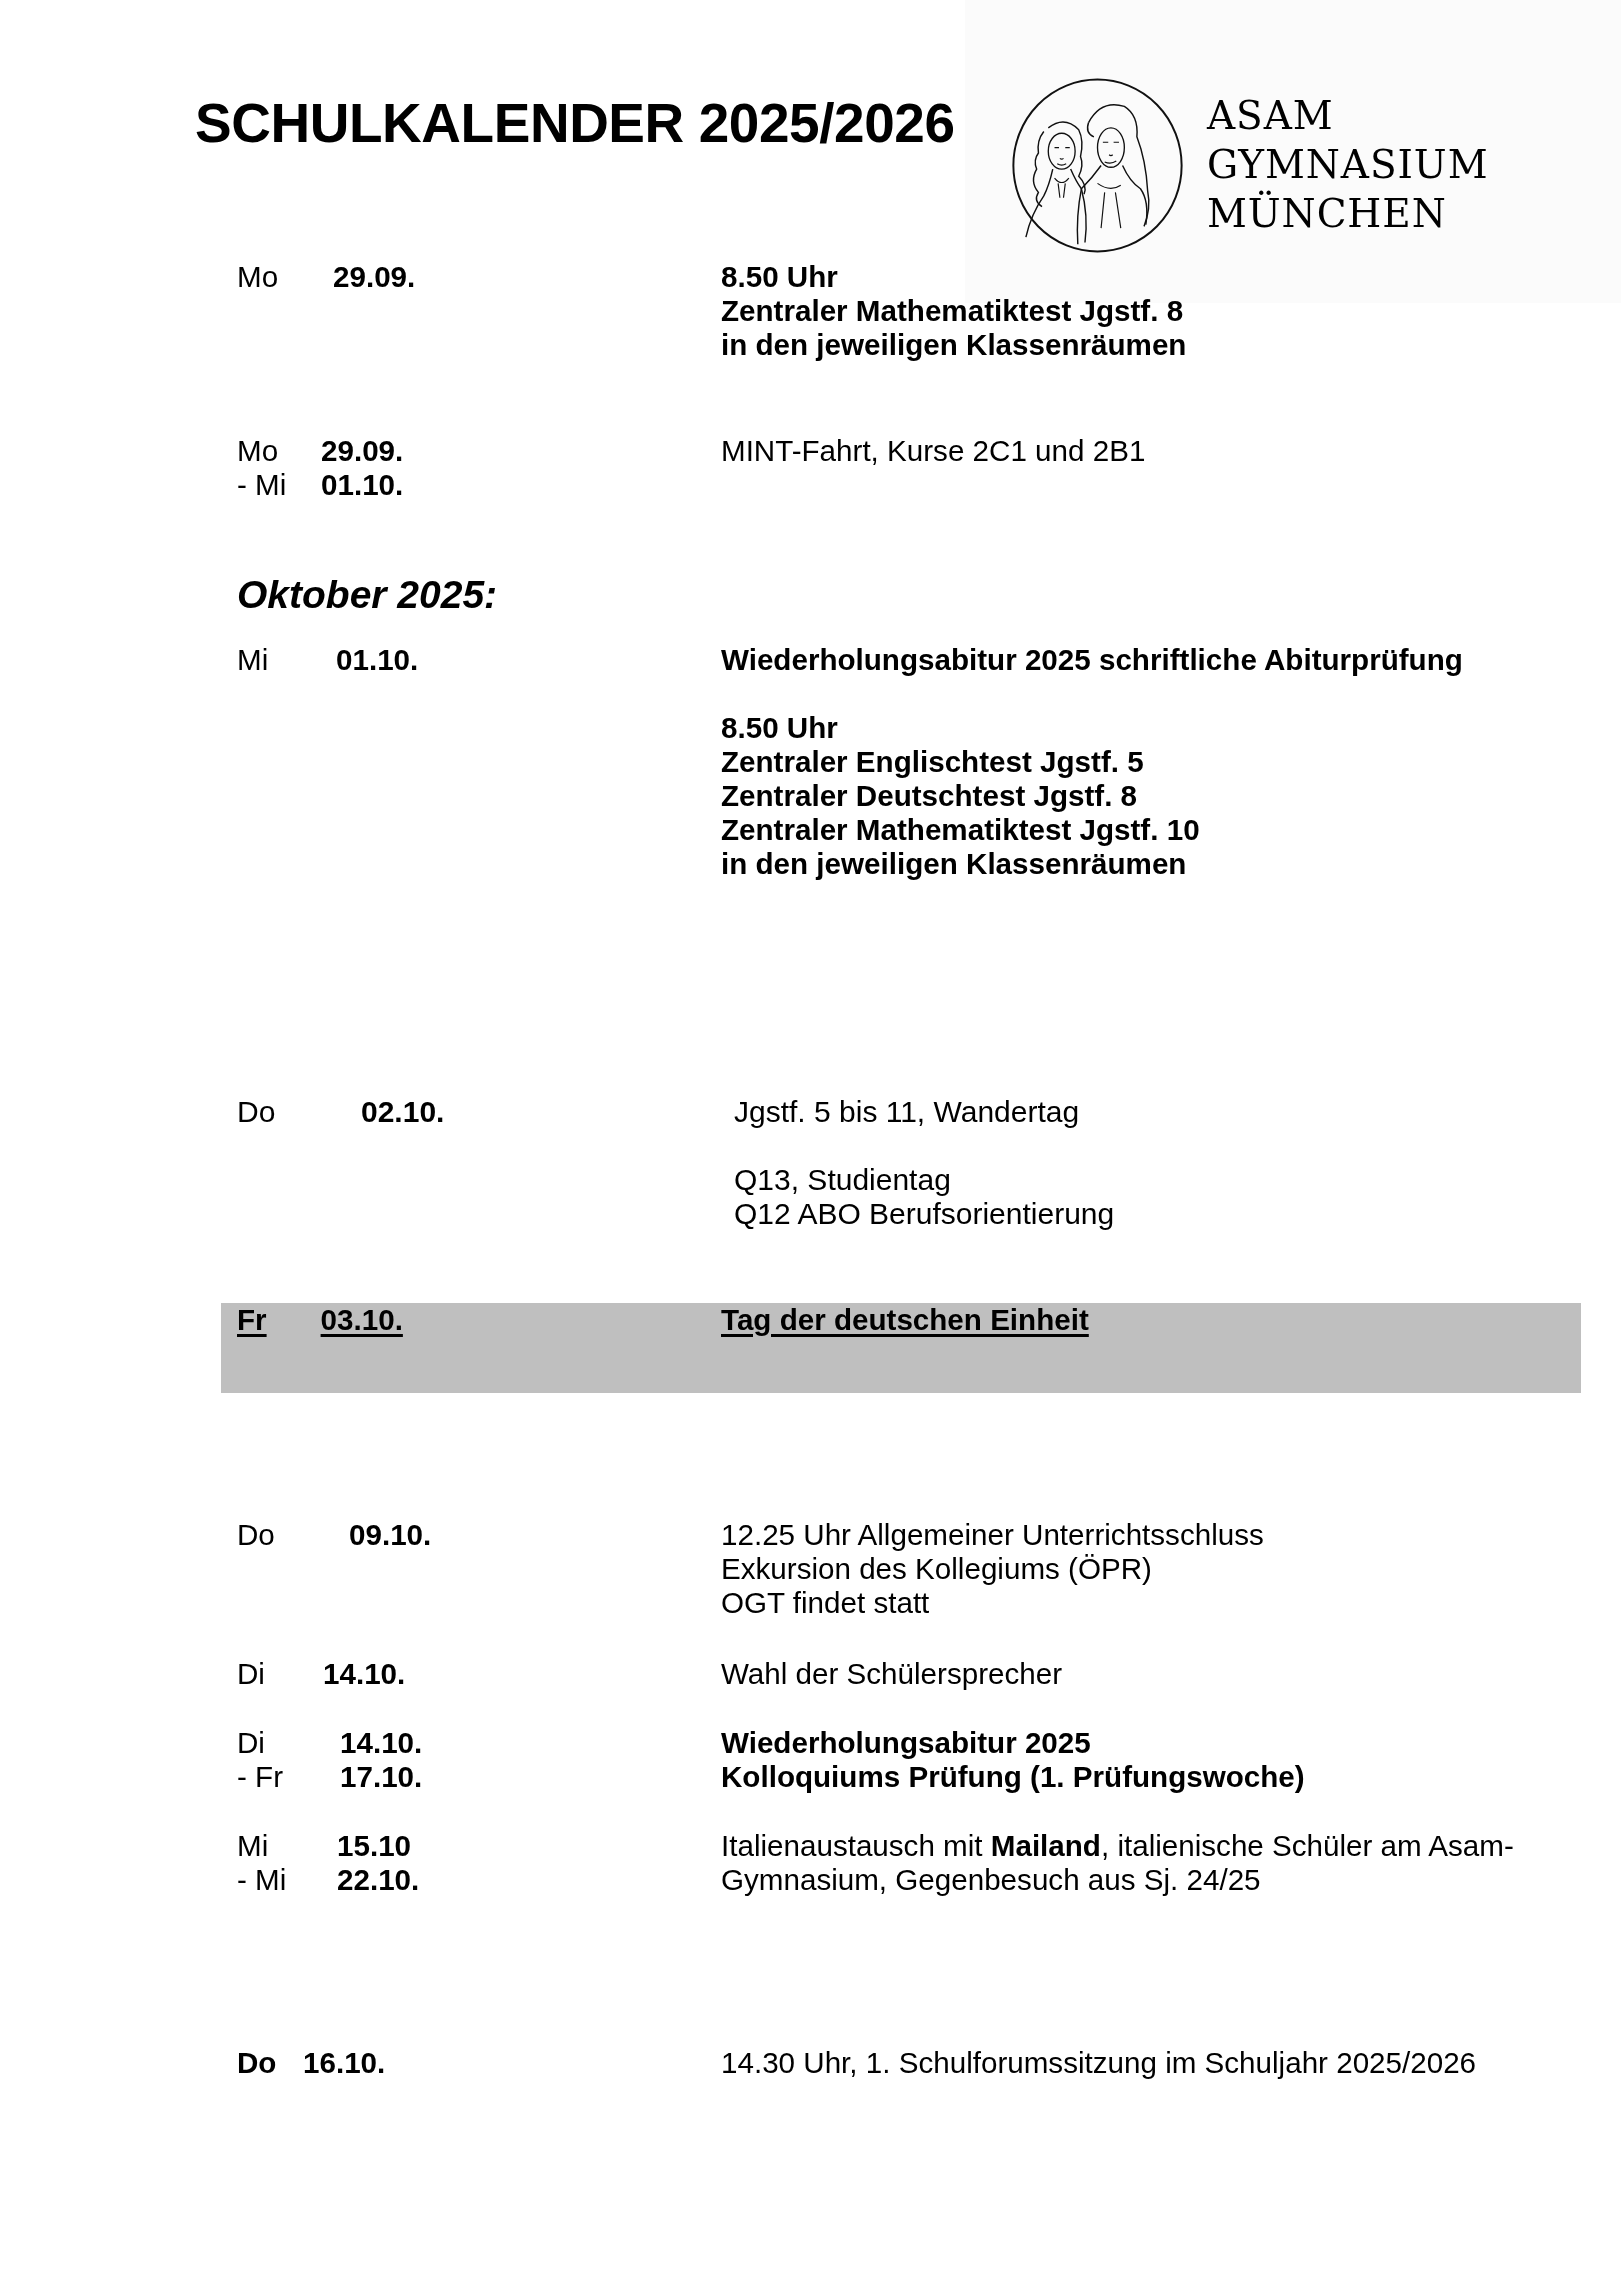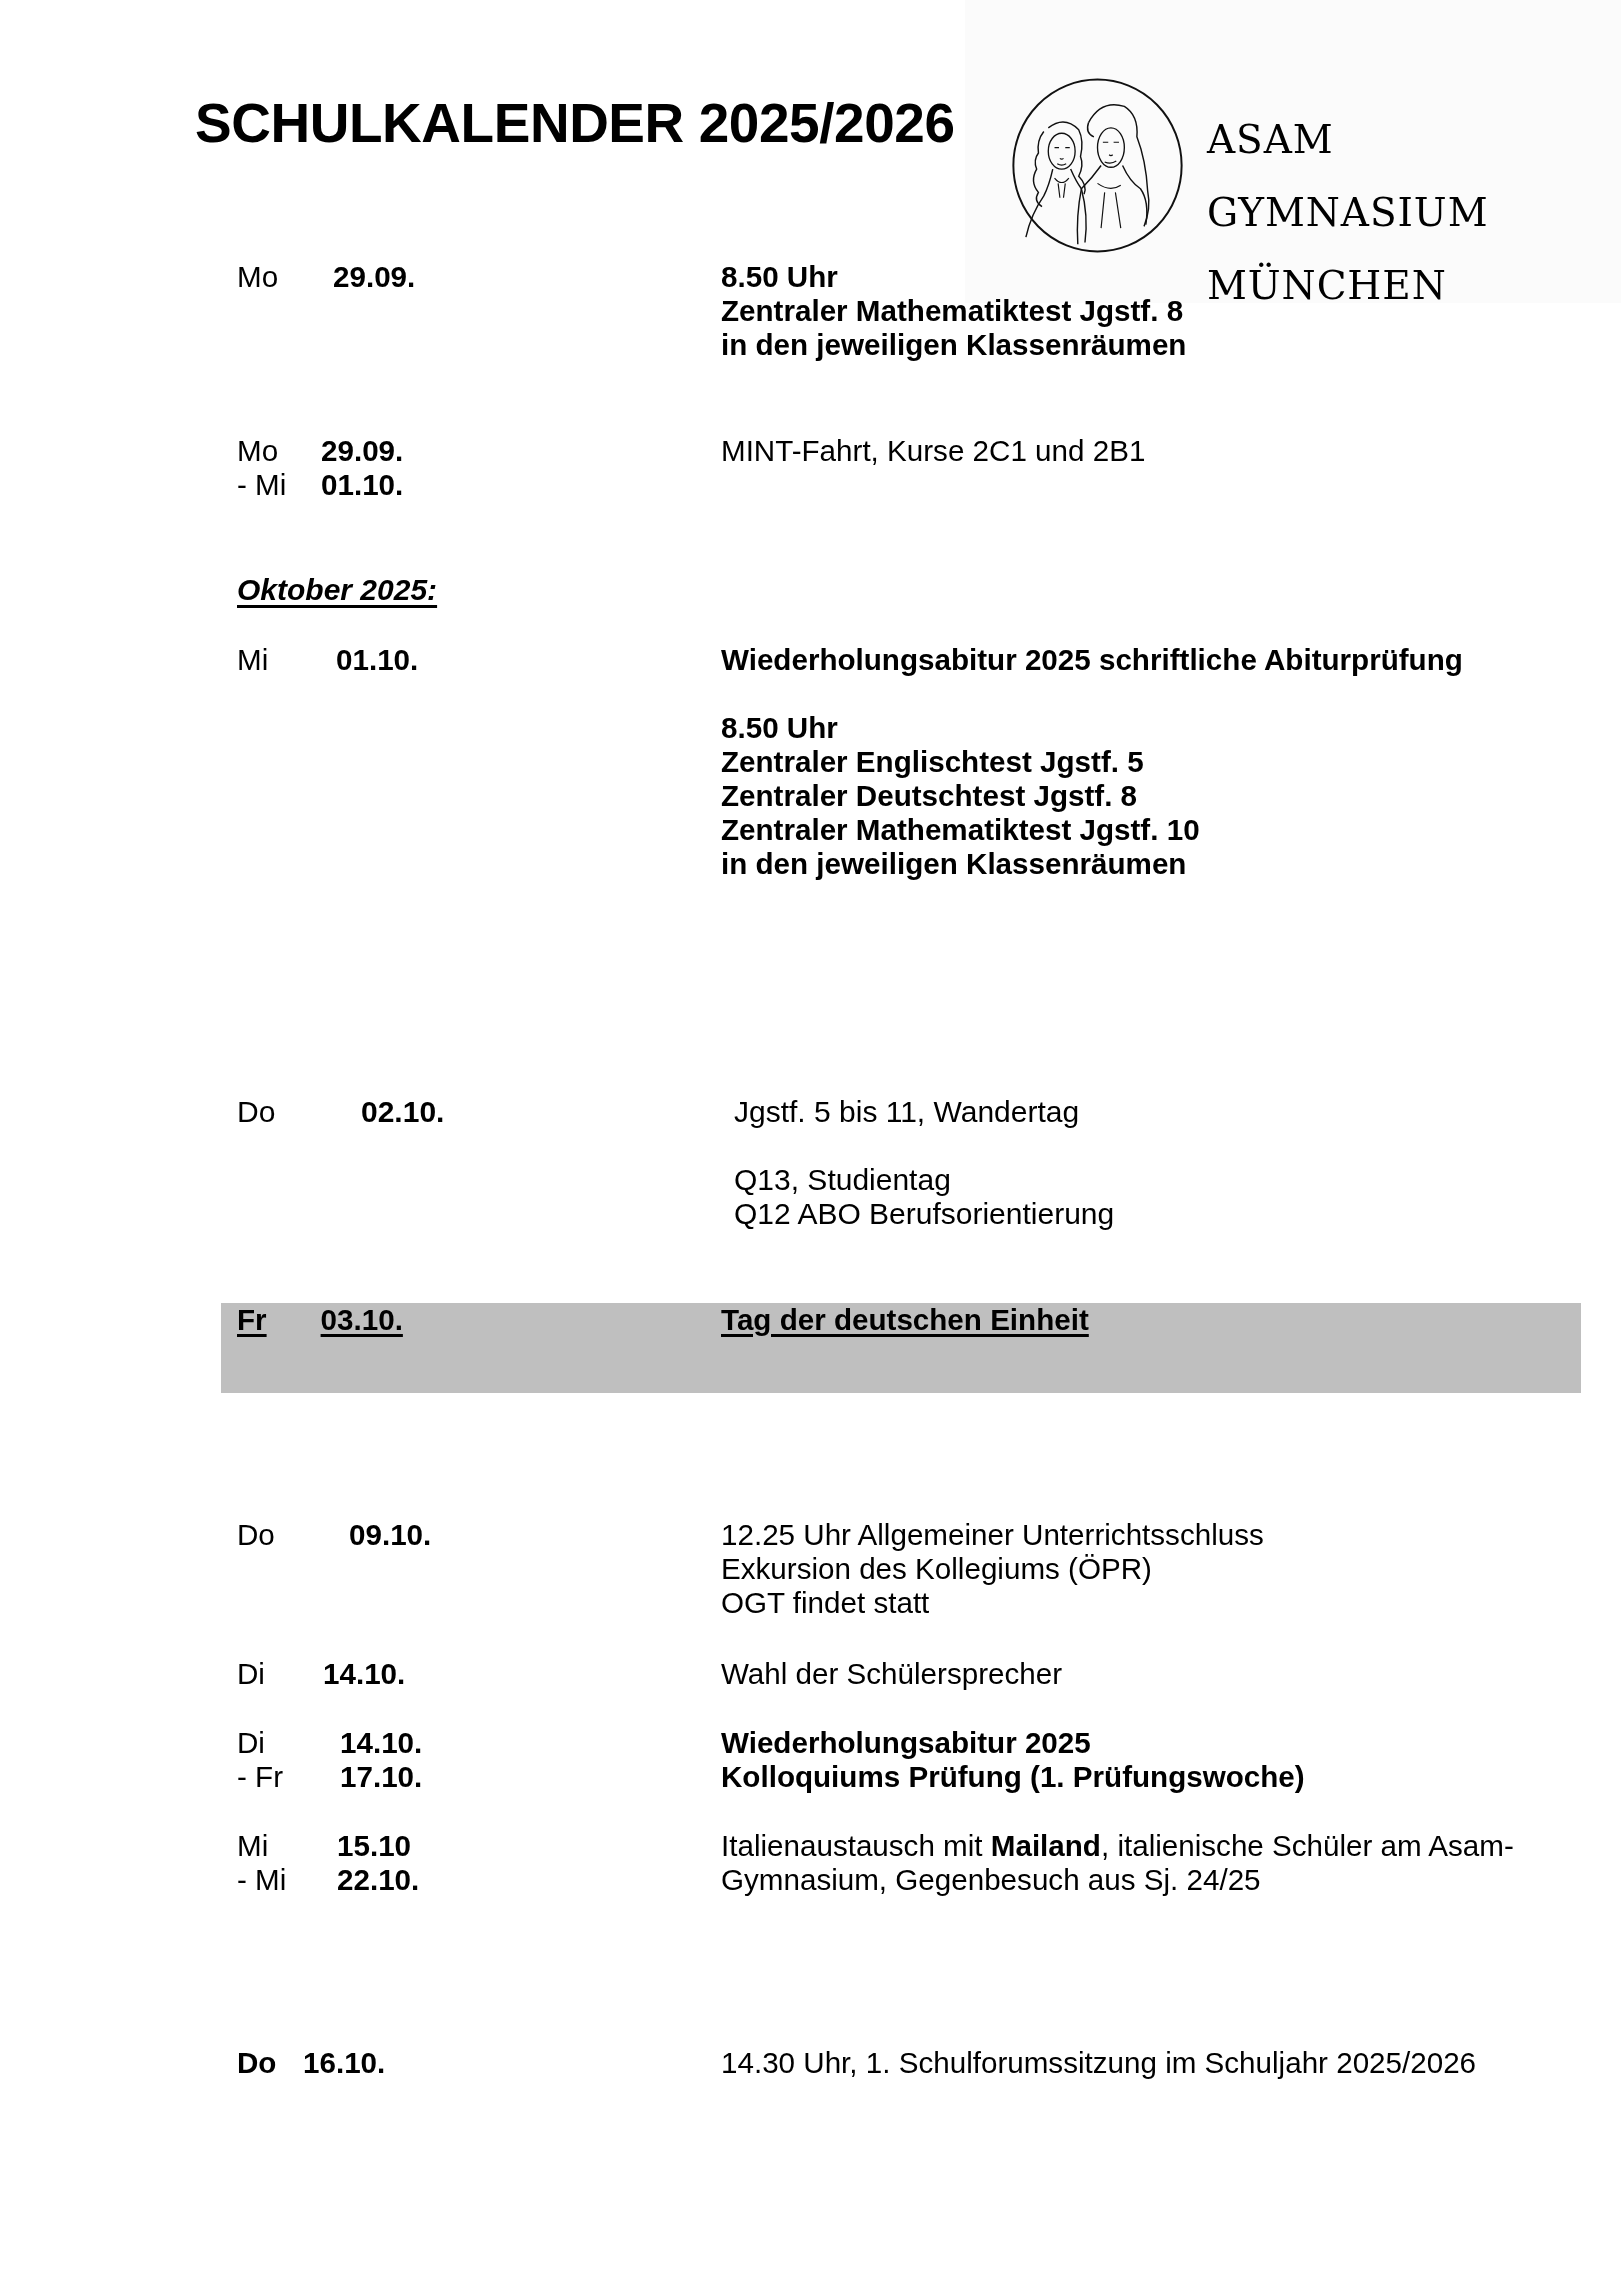--- a/index.html
+++ b/index.html
@@ -16,32 +16,32 @@
     font-size: 56px; font-weight: bold; letter-spacing: -0.4px;
     transform: scaleX(0.98); transform-origin: left top;
     white-space: nowrap;
   }
   .logo-emblem { position: absolute; left: 1008px; top: 76px; width: 179px; height: 179px; }
   .logo-text {
     position: absolute; left: 1207px; top: 91px;
     font-family: "DejaVu Serif", serif; font-size: 39px; line-height: 49px;
     letter-spacing: 0.9px; white-space: nowrap;
   }
-  .logo-text span { display: block; margin-top: 24px; }
+  .logo-text span { display: block; }
 
   .row { position: absolute; left: 0; width: 1621px; font-size: 29.6px; line-height: 34px; }
   .col-day { position: absolute; left: 237px; white-space: nowrap; }
   .col-date { position: absolute; white-space: nowrap; font-weight: bold; }
   .col-desc { position: absolute; left: 721px; white-space: nowrap; }
   .line { display: block; }
   .bold { font-weight: bold; }
   .ul { text-decoration: underline; text-decoration-thickness: 2.7px; text-underline-offset: 3.6px; text-align: center; }
   .month {
-    position: absolute; left: 237px; top: 573px; font-size: 30px; font-weight: bold;
-    font-style: italic; text-decoration: underline; text-decoration-thickness: 2.7px; text-underline-offset: 4.5px;
+    position: absolute; left: 237px; top: 573px; font-size: 39px; font-weight: bold;
+    font-style: italic; text-decoration-thickness: 2.7px; text-underline-offset: 4.5px;
   }
   .holiday-band {
     position: absolute; left: 221px; top: 1303px; width: 1360px; height: 90px; background: #bfbfbf;
   }
 </style>
 </head>
 <body>
 
 <div class="logo-bg"></div>
 

